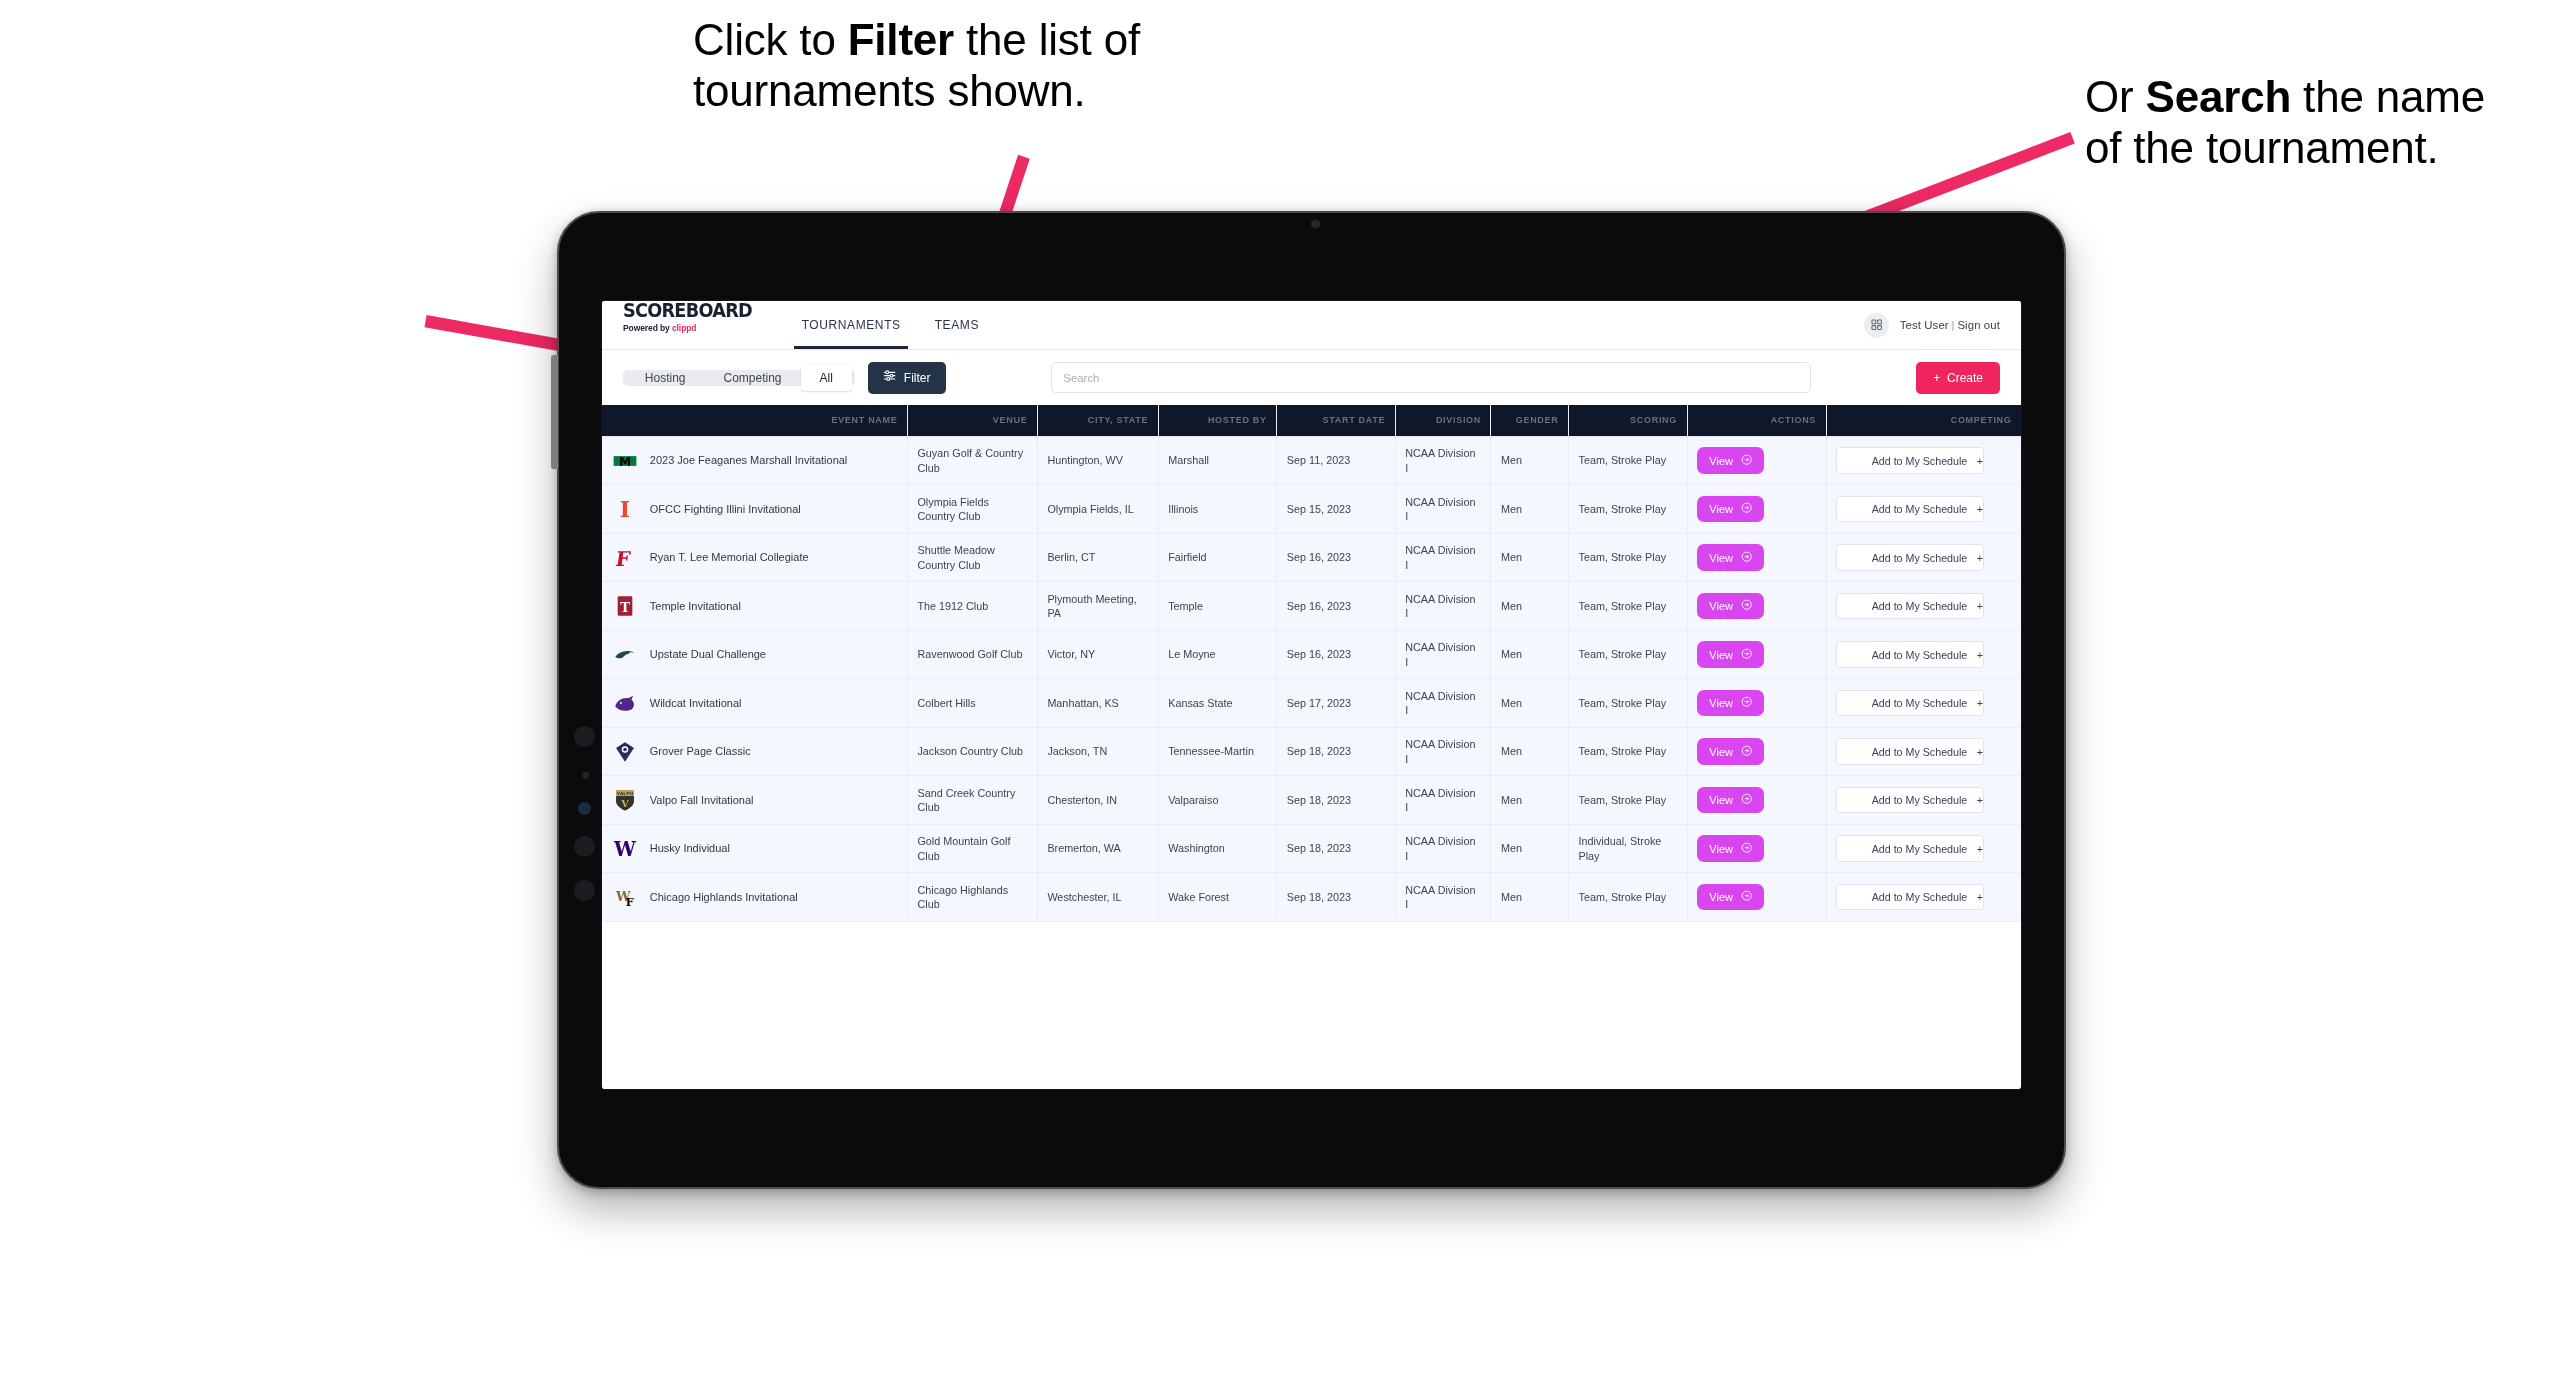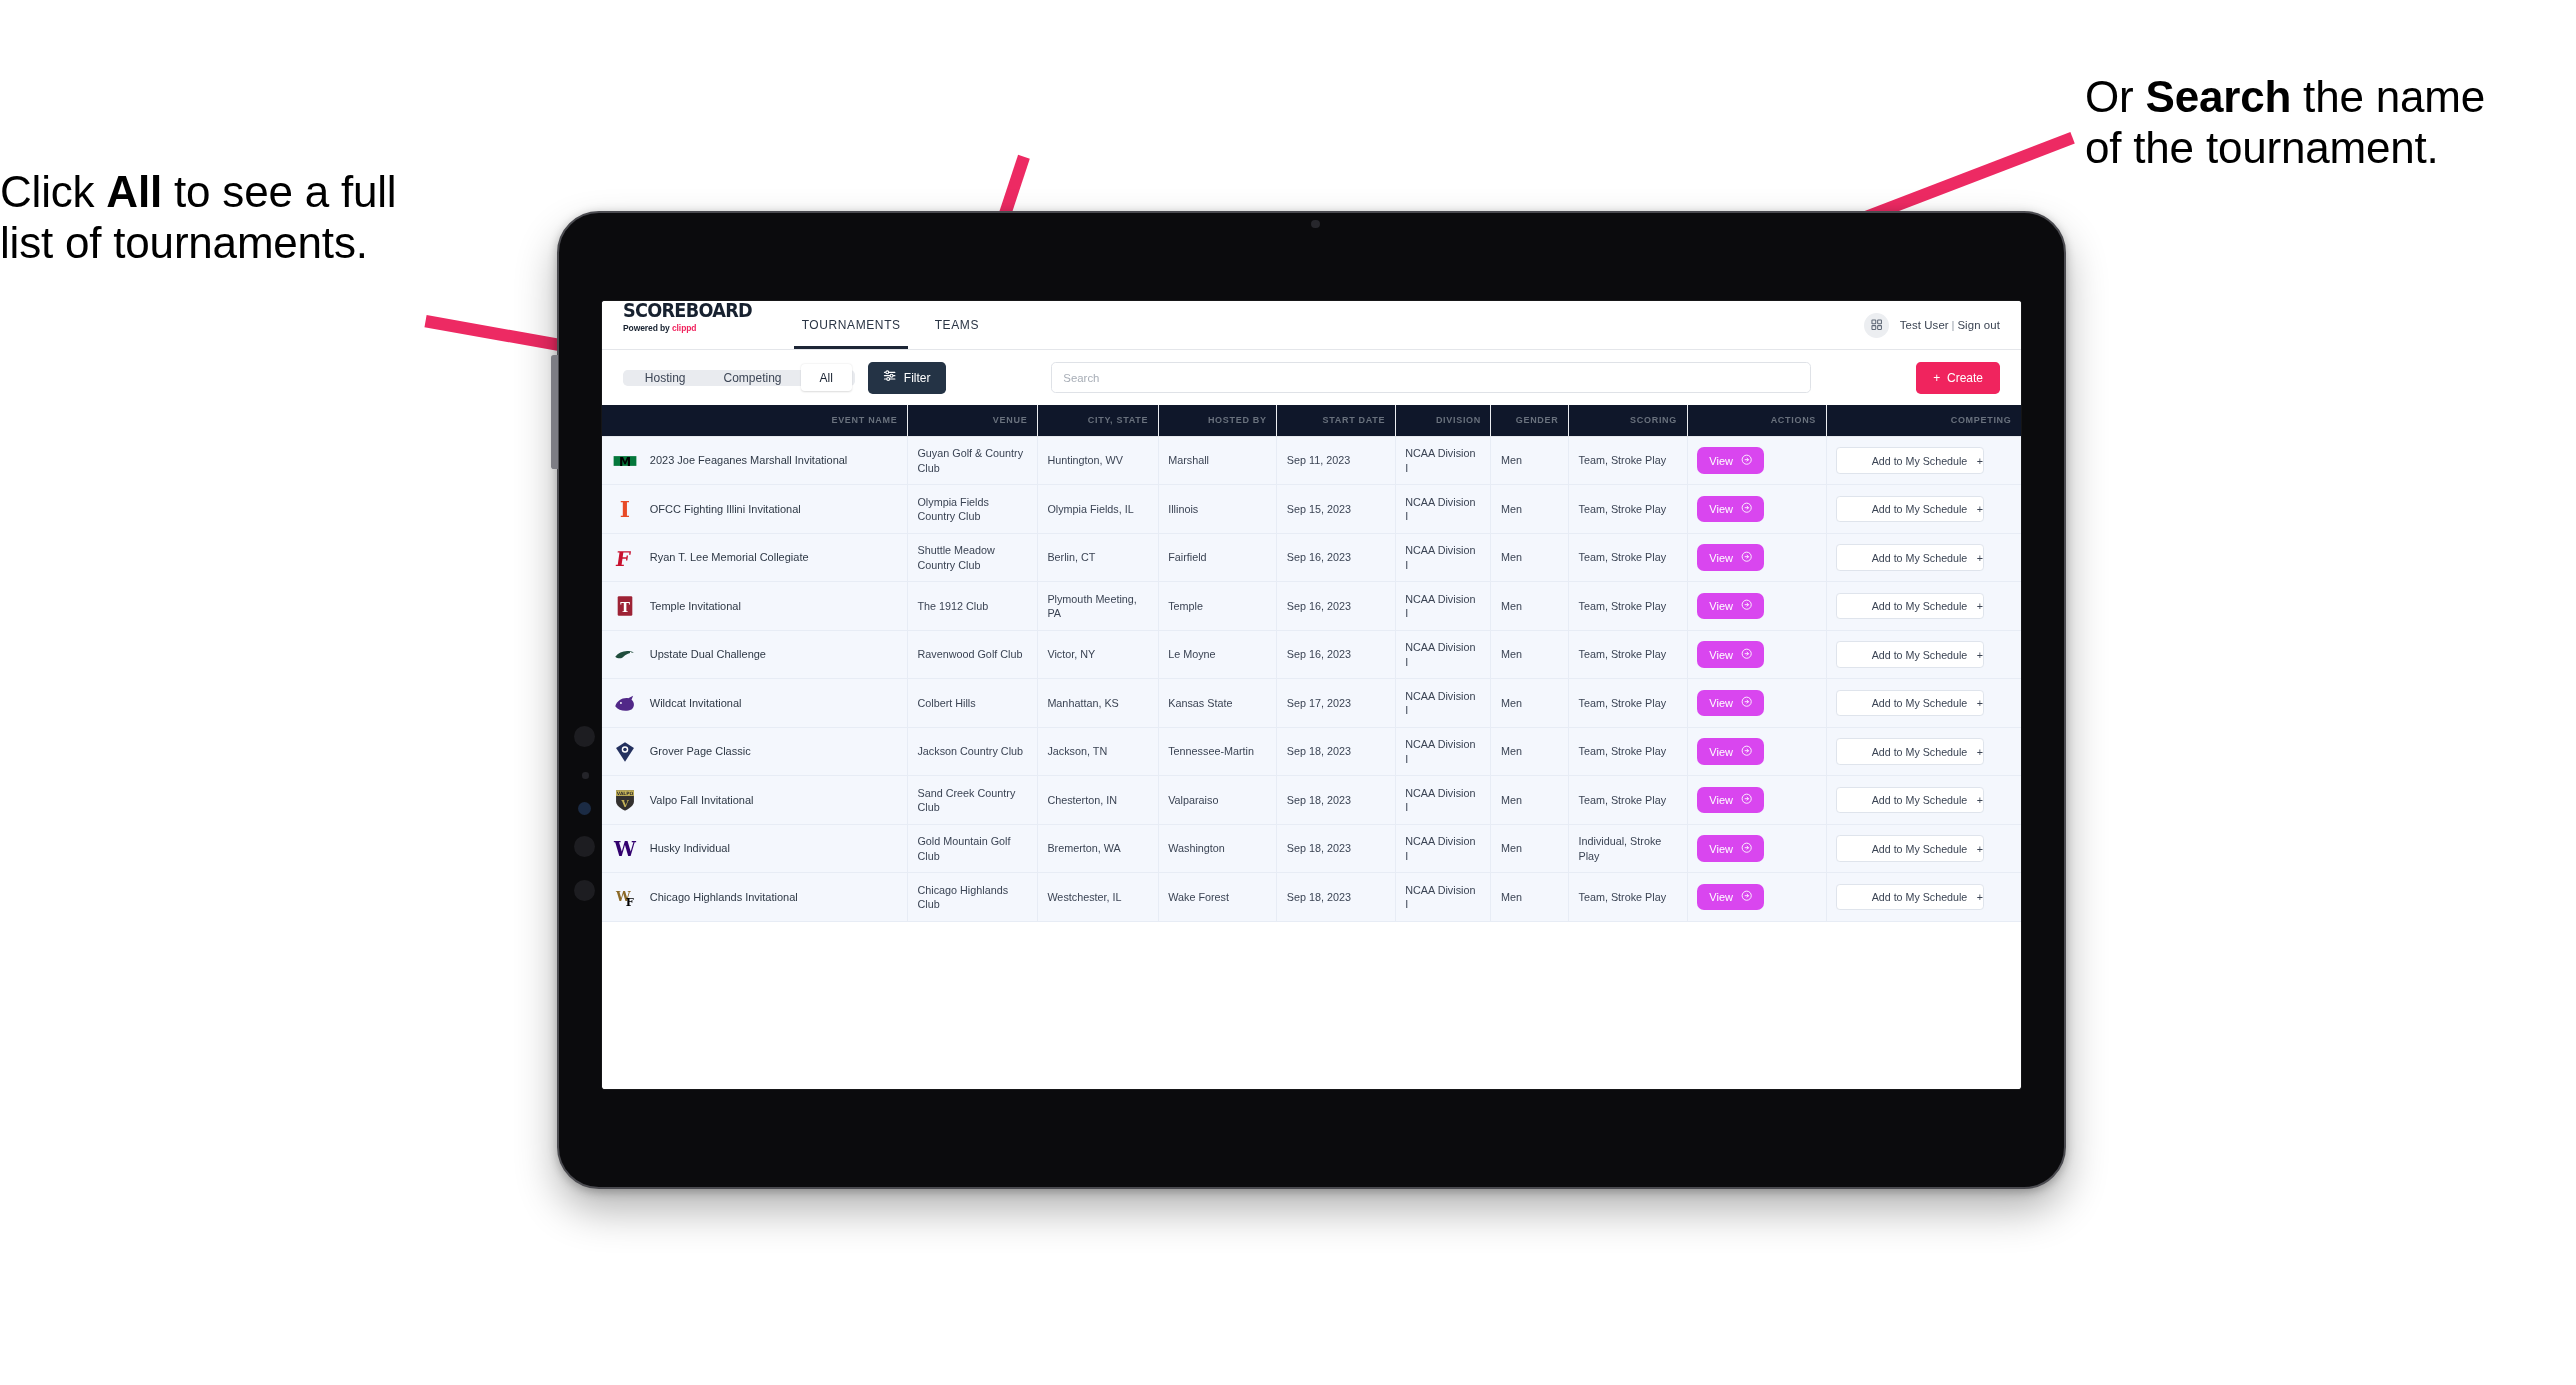--- a/index.html
+++ b/index.html
@@ -181,22 +181,22 @@
     border-radius: 3.8px; height: 26.6px; width: 148px;
     font-size: 10.7px; cursor: pointer;
     font-family: "Liberation Sans", sans-serif;
   }
 </style>
 </head>
 <body>
 
 <div id="stage">
 
-  <div class="annot" id="annot-all">
-    <span>Click </span><b>All</b><span> to see a full list of tournaments.</span>
+  <div class="annot" id="annot-filter">
+    <span>Click to </span><b>Filter</b><span> the list of tournaments shown.</span>
   </div>
   <div class="annot" id="annot-search">
     <span>Or </span><b>Search</b><span> the name of the tournament.</span>
   </div>
 
   <svg class="arrow-svg" viewBox="0 0 2712 1459">
     <defs>
       <marker id="ah" markerWidth="5" markerHeight="5" refX="2.2" refY="2.5" orient="auto">
         <path d="M0,0 L5,2.5 L0,5 z" fill="#ED2A63"></path>
       </marker>

